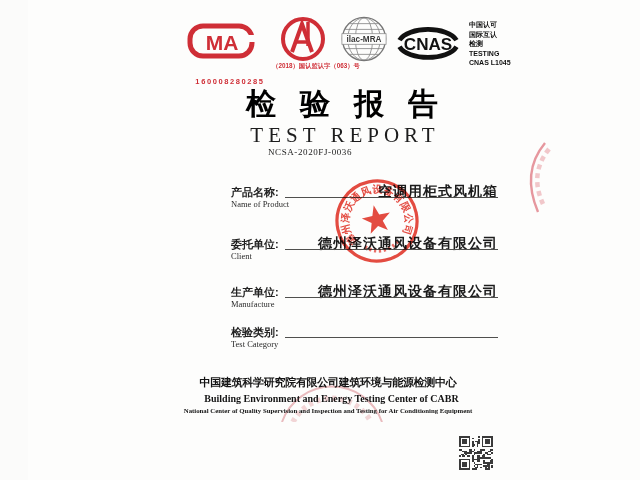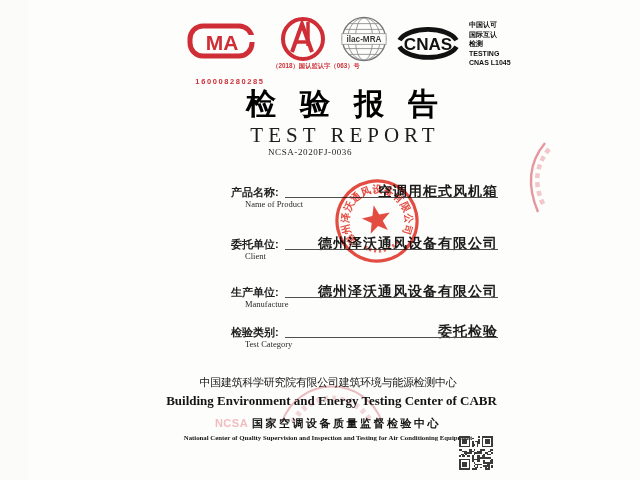--- a/index.html
+++ b/index.html
@@ -20,37 +20,37 @@
   .title-zh { position:absolute; top:84px; left:0; width:628px; text-align:center;
     font-size:30px; font-weight:700; color:#000000; letter-spacing:24px; padding-left:24px; }
   .title-en { position:absolute; top:123px; left:0; width:634px; text-align:center;
     font-family:"Liberation Serif", serif; font-size:21px; color:#1d1d1d; letter-spacing:5px; }
   .report-no { position:absolute; top:147px; left:0; width:564px; text-align:center;
     font-family:"Liberation Serif", serif; font-size:9px; color:#222; letter-spacing:0.6px; }
 
   
   .field-row { position:absolute; left:0; width:640px; height:34px; }
   .field-label-zh { position:absolute; left:203px; top:2px; font-size:11px; font-weight:700; color:#222; }
-  .field-label-en { position:absolute; left:217px; top:16px; font-family:"Liberation Serif", serif;
+  .field-label-en { position:absolute; left:203px; top:16px; font-family:"Liberation Serif", serif;
     font-size:8.5px; color:#2a2a2a;text-align:right; }
   .field-line { position:absolute; left:257px; top:14px; width:213px; border-bottom:1px solid #50504e; }
   .field-value { position:absolute; left:257px; top:0; width:213px; text-align:right;
     font-size:14px; font-weight:600; color:#1c1c1c; letter-spacing:1px; }
   #row-0 { top:183px; } #row-1 { top:235px; } #row-2 { top:283px;padding-left:28px; } #row-3 { top:323px; }
 
   
   .stamp-main { position:absolute; left:305px; top:177px; width:88px; height:88px;
     transform:rotate(-12deg); opacity:.88; mix-blend-mode:multiply; pointer-events:none; }
   .stamp-edge { position:absolute; left:490px; top:142px; pointer-events:none; }
   .stamp-footer { position:absolute; left:248px; top:360px; pointer-events:none; opacity:.6; }
 
   
   .footer { position:absolute; top:375px; left:0; width:600px; text-align:center; color:#141414; }
-  .footer-org-zh { font-size:11px; font-weight:400; letter-spacing:-0.3px; }
-  .footer-org-en { margin-top:3px; font-family:"Liberation Serif", serif; font-size:13px; font-weight:700;padding-left:7px; }
+  .footer-org-zh { font-size:11px; font-weight:700; letter-spacing:-0.3px; }
+  .footer-org-en { margin-top:3px; font-family:"Liberation Serif", serif; font-size:10px; font-weight:700;padding-left:7px; }
   .footer-line3 { margin-top:4px; }
   .ncsa-mark { font-size:11px; font-weight:800; color:#f3bcc0; letter-spacing:0.5px; margin-right:4px; }
   .footer-center-zh { font-size:11px; font-weight:700; letter-spacing:2.5px; }
   .footer-center-en { margin-top:3px; font-family:"Liberation Serif", serif; font-size:6.8px; font-weight:700; }
 
   
   .qr { position:absolute; left:431px; top:436px; width:34px; height:34px; }
 </style>
 </head>
 <body>
@@ -123,21 +123,20 @@
   </div>
   <div class="field-row" id="row-2">
     <div class="field-label-zh">生产单位:</div>
     <div class="field-label-en">Manufacture</div>
     <div class="field-value">德州泽沃通风设备有限公司</div>
     <div class="field-line"></div>
   </div>
   <div class="field-row" id="row-3">
     <div class="field-label-zh">检验类别:</div>
     <div class="field-label-en">Test Category</div>
-    <div class="field-value">委托检验</div>
     <div class="field-line"></div>
   </div>
 
   <div class="stamp-main">
     <svg width="88" height="88" viewBox="0 0 88 88">
       <defs>
         <path id="stampArc" d="M 20.5 60 A 28.4 28.4 0 1 1 67.5 60" fill="none"></path>
       </defs>
       <circle cx="44" cy="44" r="40" fill="none" stroke="#e23328" stroke-width="3.2"></circle>
       <polygon points="44,28 47.5,38.2 58.3,38.4 49.7,44.9 52.8,55.1 44,49 35.2,55.1 38.3,44.9 29.7,38.4 40.5,38.2" fill="#e23328"></polygon>
@@ -154,23 +153,20 @@
   </svg>
 
   <svg class="stamp-footer" width="112" height="62" viewBox="0 0 112 62">
     <path d="M 6 62 A 53 53 0 0 1 106 62" fill="none" stroke="#dd9095" stroke-width="2"></path>
     <path d="M 17 62 A 44 44 0 0 1 95 62" fill="none" stroke="#dd9095" stroke-width="5.5" stroke-dasharray="4 4" opacity="0.6"></path>
   </svg>
 
   <div class="footer">
     <div class="footer-org-zh">中国建筑科学研究院有限公司建筑环境与能源检测中心</div>
     <div class="footer-org-en">Building Environment and Energy Testing Center of CABR</div>
-    <div class="footer-line3">
-      <span class="ncsa-mark">NCSA</span><span class="footer-center-zh">国家空调设备质量监督检验中心</span>
-    </div>
     <div class="footer-center-en">National Center of Quality Supervision and Inspection and Testing for Air Conditioning Equipment</div>
   </div>
 
   <div class="qr"><svg width="34" height="34" viewBox="0 0 21 21" shape-rendering="crispEdges" fill="#3a3a3a">
         <rect x="0" y="0" width="1" height="1"></rect>
         <rect x="1" y="0" width="1" height="1"></rect>
         <rect x="2" y="0" width="1" height="1"></rect>
         <rect x="3" y="0" width="1" height="1"></rect>
         <rect x="4" y="0" width="1" height="1"></rect>
         <rect x="5" y="0" width="1" height="1"></rect>

